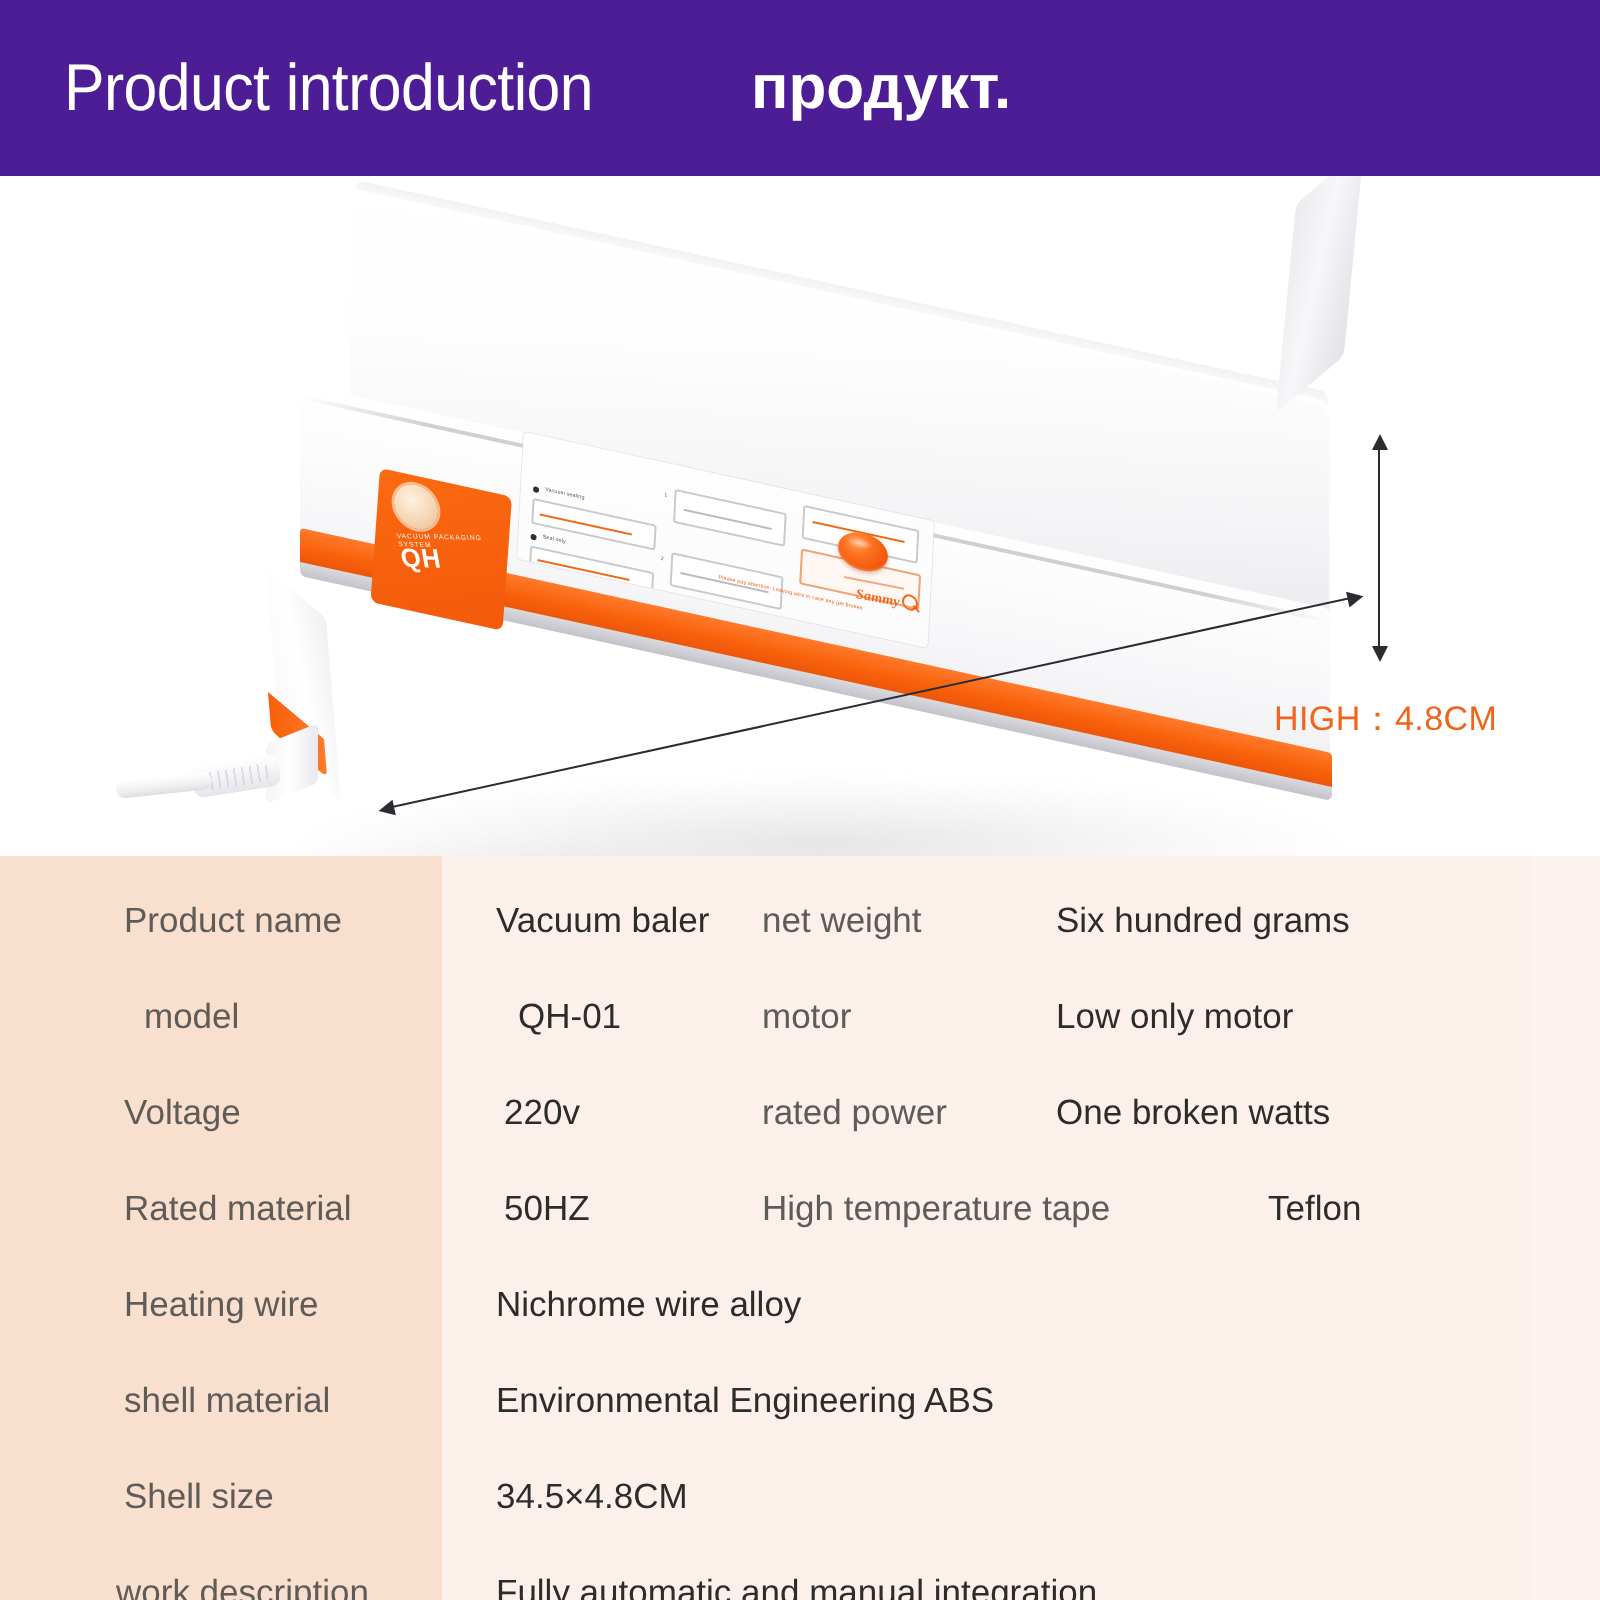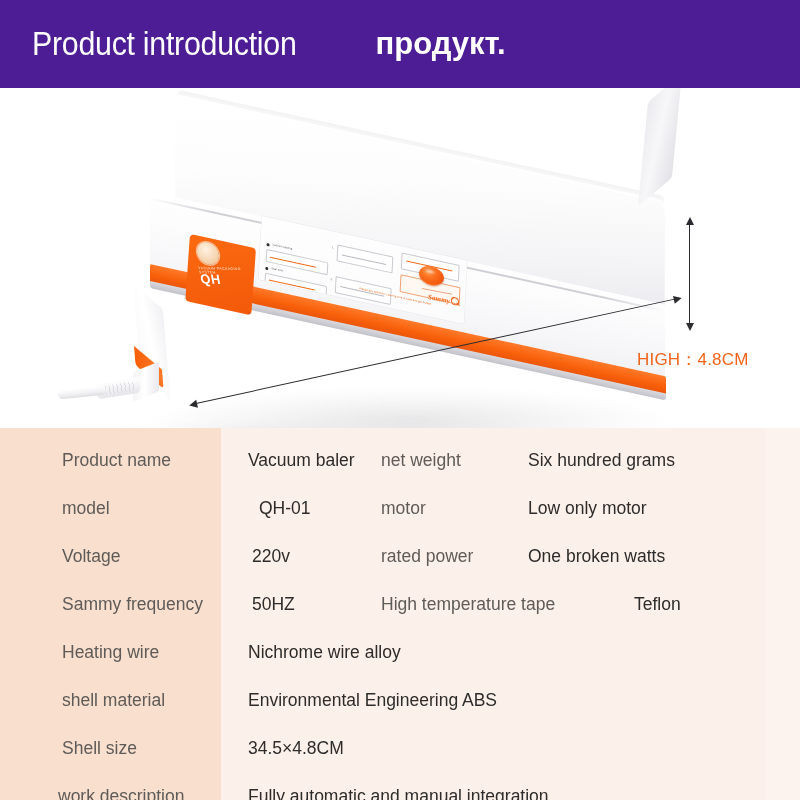--- a/index.html
+++ b/index.html
@@ -491,35 +491,35 @@
   <div id="spec-right-band"></div>
 
   <div class="spec-row" style="top:8px;padding-left:28px;">
     <span class="cell c-label" style="left:62px;">Product name</span>
     <span class="cell val c-v1">Vacuum baler</span>
     <span class="cell c-k2">net weight</span>
     <span class="cell val c-v2">Six hundred grams</span>
   </div>
 
   <div class="spec-row" style="top:56px;">
-    <span class="cell c-label" style="left:62px;">model</span>
+    <span class="cell c-label" style="left:72px;">model</span>
     <span class="cell val c-v1" style="left:259px;">QH-01</span>
     <span class="cell c-k2">motor</span>
     <span class="cell val c-v2">Low only motor</span>
   </div>
 
   <div class="spec-row" style="top:104px;">
     <span class="cell c-label" style="left:62px;">Voltage</span>
     <span class="cell val c-v1" style="left:252px;">220v</span>
     <span class="cell c-k2">rated power</span>
     <span class="cell val c-v2">One broken watts</span>
   </div>
 
   <div class="spec-row" style="top:152px;">
-    <span class="cell c-label" style="left:62px;">Sammy frequency</span>
+    <span class="cell c-label" style="left:62px;">Rated material</span>
     <span class="cell val c-v1" style="left:252px;">50HZ</span>
     <span class="cell c-k2">High temperature tape</span>
     <span class="cell val c-v2" style="left:634px;">Teflon</span>
   </div>
 
   <div class="spec-row" style="top:248px;">
     <span class="cell c-label" style="left:62px;">shell material</span>
     <span class="cell val c-wide">Environmental Engineering ABS</span>
   </div>
 

